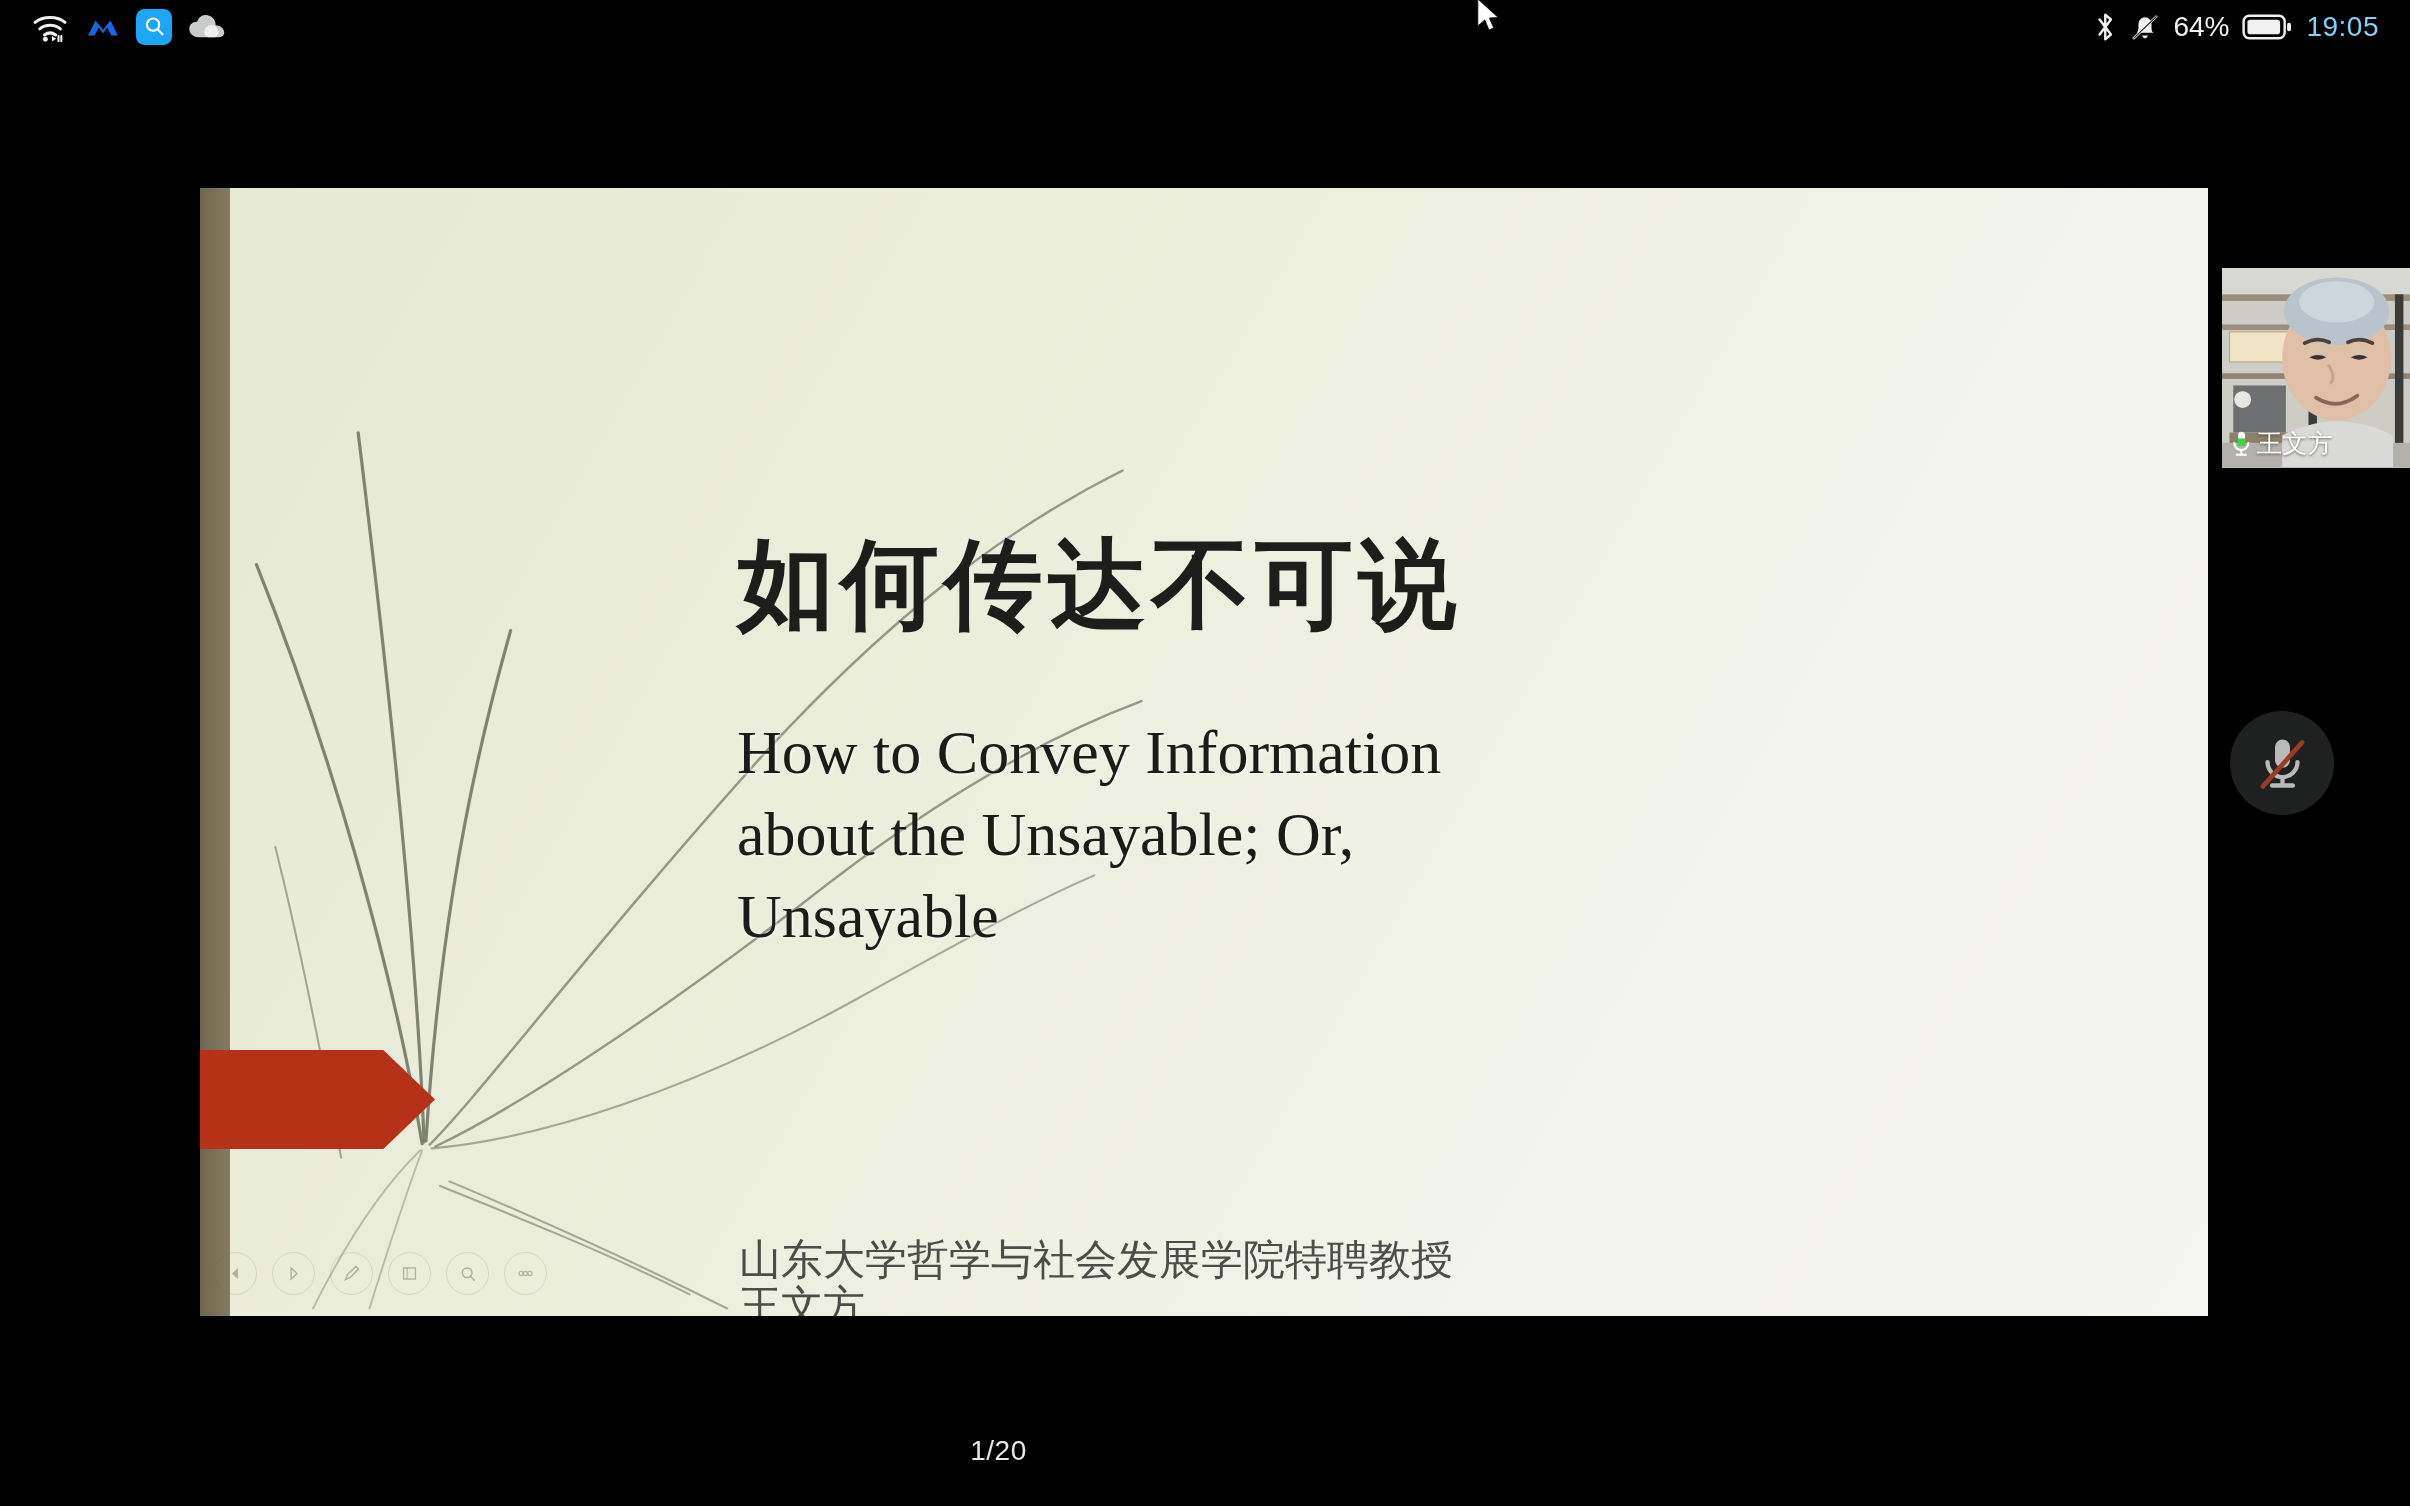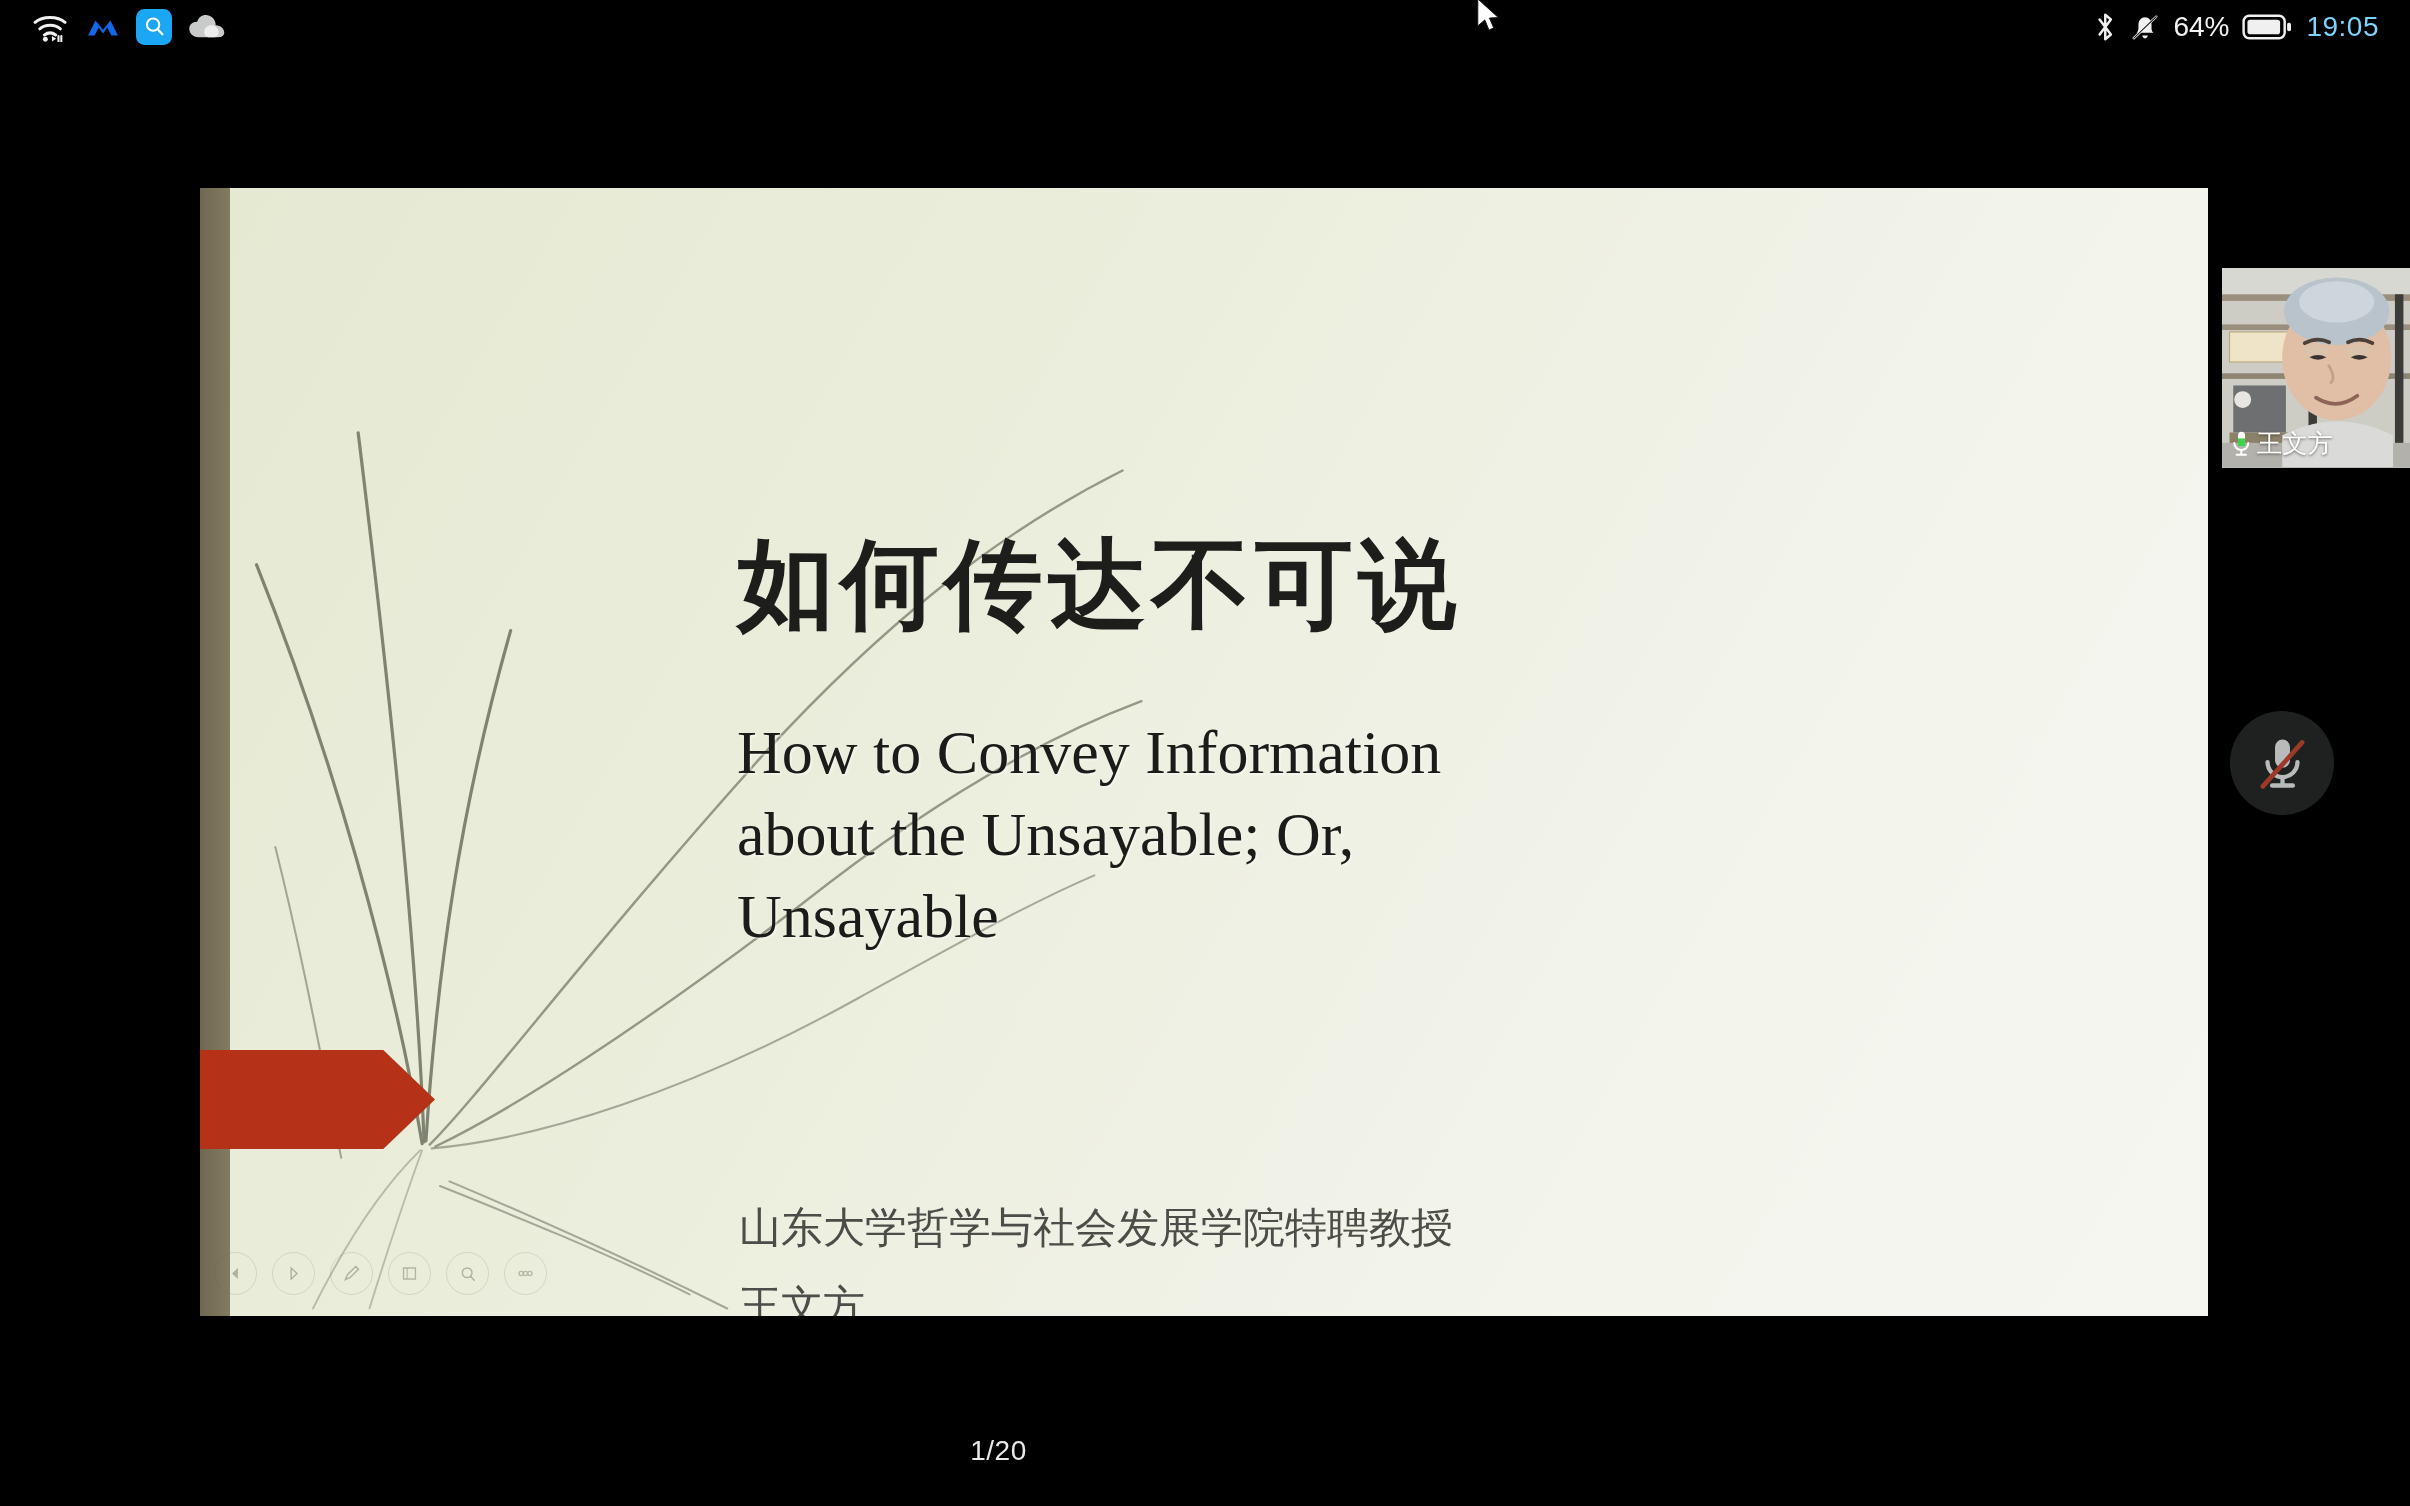--- a/index.html
+++ b/index.html
@@ -64,21 +64,21 @@
     margin-top:36px;
   }
   .t-en{
     position:absolute; left:0; top:480px; width:1337px;
     font-family:"Liberation Serif","DejaVu Serif",serif;
     font-weight:400; font-size:62px; line-height:1.32; color:#1b1b19;
     text-shadow:1.9px 1.9px 0 rgba(255,255,255,0.35);
     margin-top:44px;
   }
   .t-aff{
-    position:absolute; left:1.9px; top:1010px; width:1130px;
+    position:absolute; left:1.9px; top:1042px; width:1130px;
     font-size:42px; line-height:1.45; color:#4c4c48; font-weight:400;
     font-family:"DejaVu Sans","Liberation Sans",sans-serif;
   }
   .t-name{
     position:absolute; left:1.9px; top:1088px; width:1130px;
     font-size:42px; line-height:1.45; color:#4c4c48; font-weight:400;
     font-family:"DejaVu Sans","Liberation Sans",sans-serif;
   }
 
   

